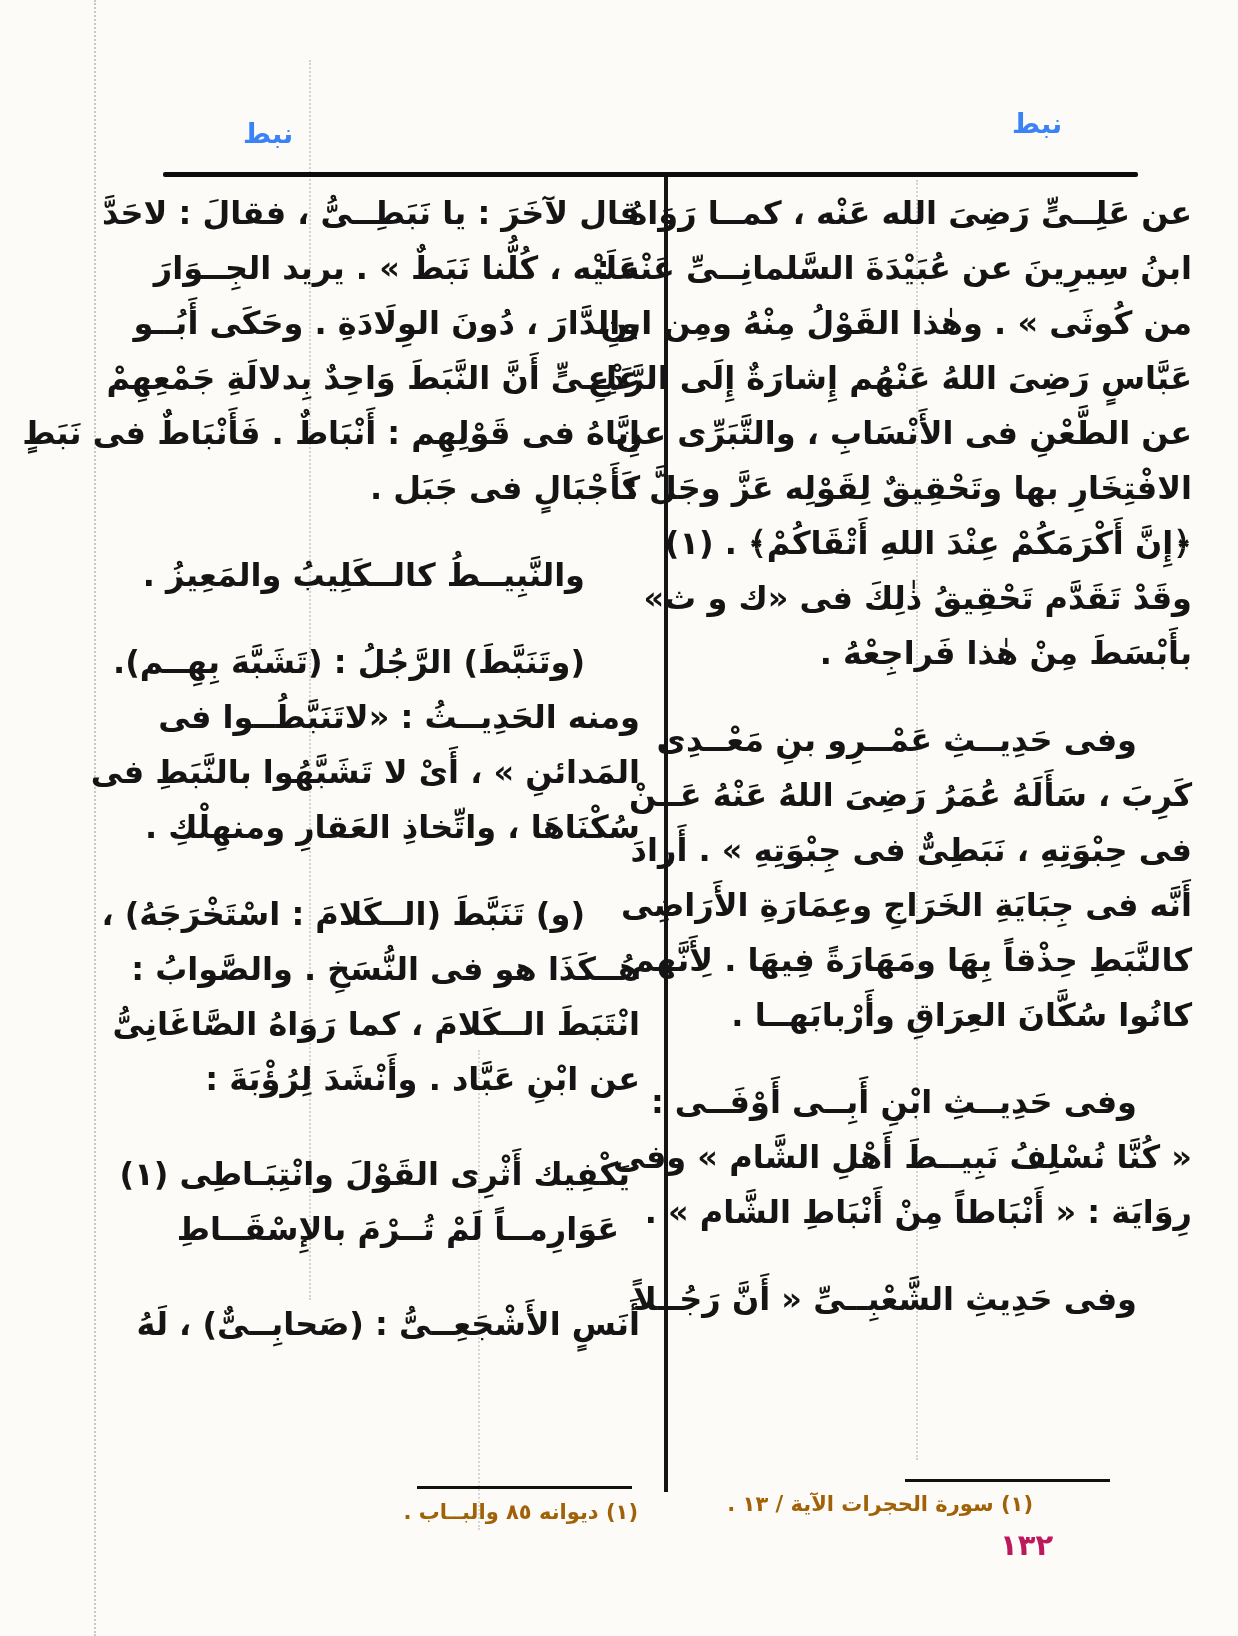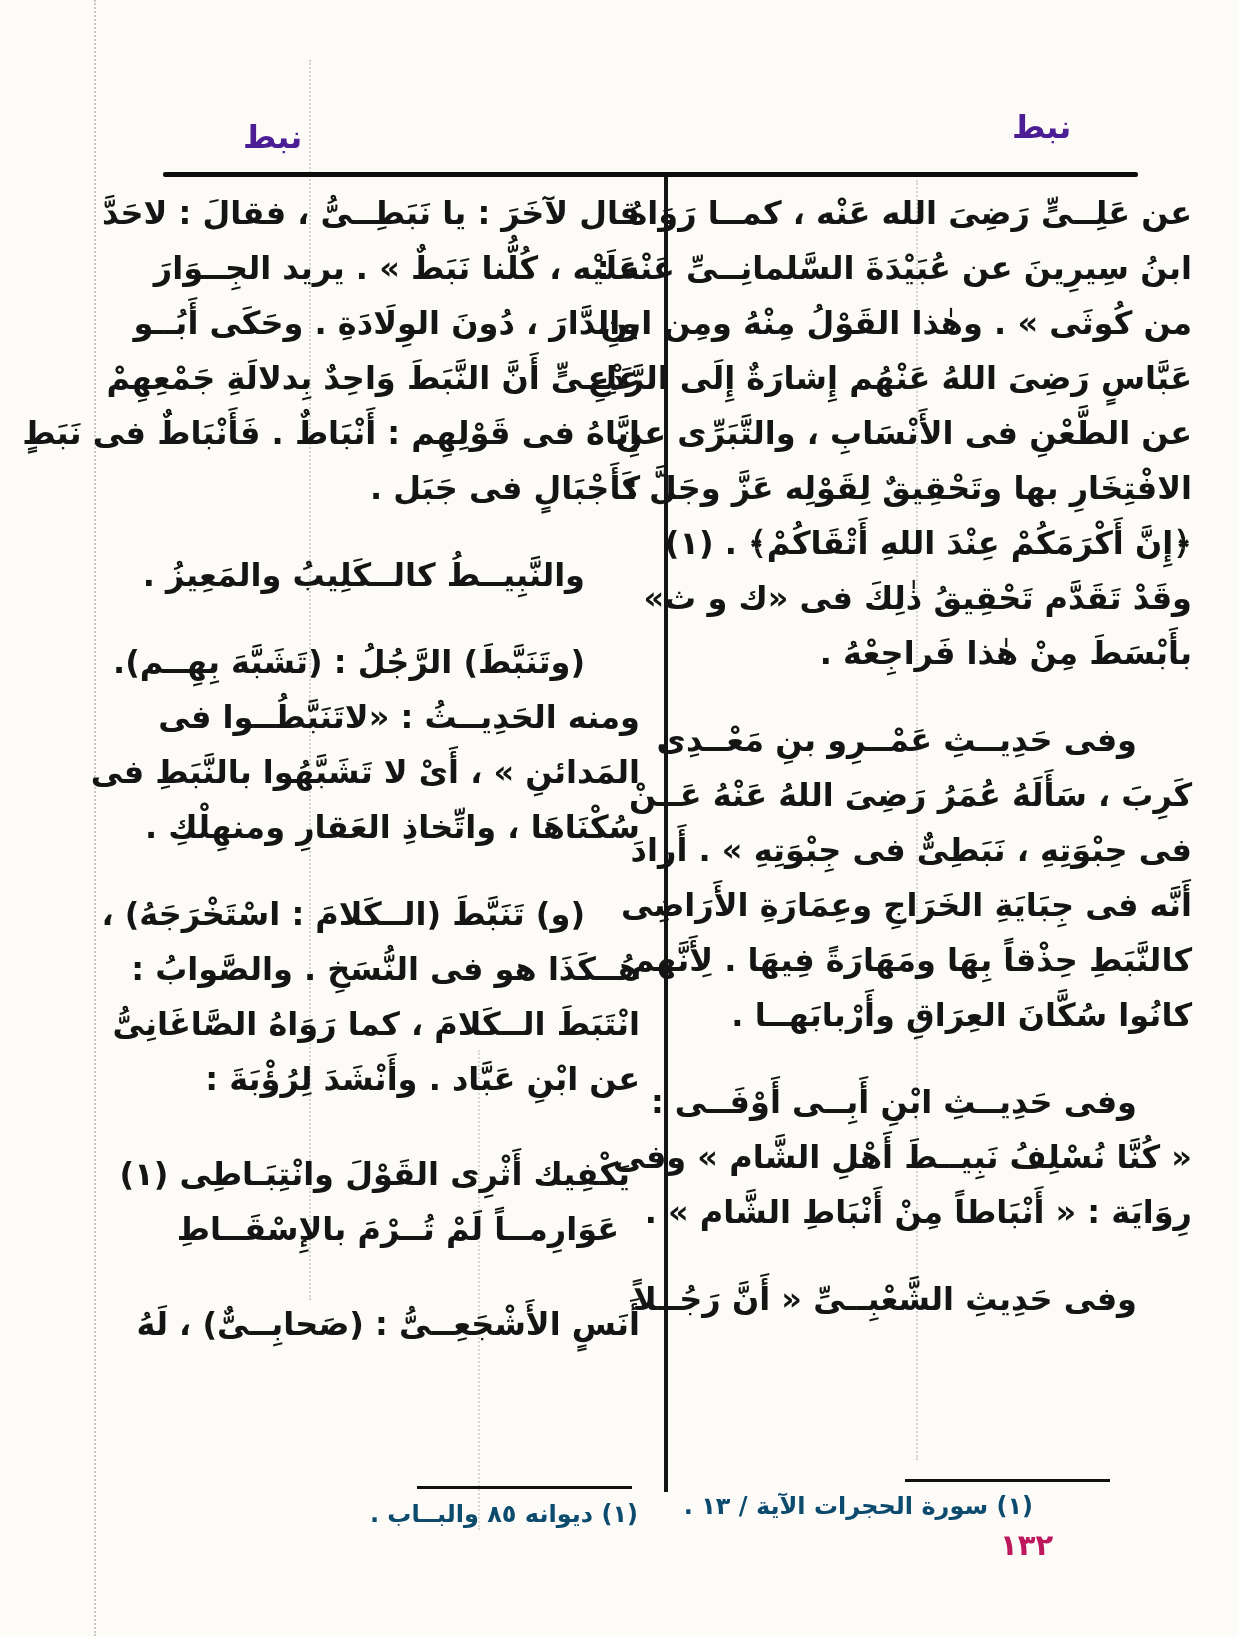--- a/index.html
+++ b/index.html
@@ -7,21 +7,21 @@
     position:relative;
     width:1238px;height:1636px;
     background:#fcfbf8;
     overflow:hidden;
     font-family:"DejaVu Sans", sans-serif;
     color:#151515;
     direction:rtl;
   }
   .kw{
     position:absolute;
-    font-size:32px;font-weight:700;color:#4c1d95;
+    font-size:27px;font-weight:700;color:#3b82f6;
   }
   .kw-right{left:1012px;top:108px;}
   .kw-left{left:243px;top:118px;}
   .header-rule{
     position:absolute;left:163px;top:172px;width:975px;height:5px;
     background:#0d0d0d;border-radius:2px;
   }
   .divider{
     position:absolute;left:664px;top:177px;width:4px;height:1315px;
     background:#141414;
@@ -47,23 +47,23 @@
   .line.indent{text-indent:55px;}
   .para.verse{margin:40px 10px 40px 0;}
   .para.verse .line{text-align:center;}
   .footnote-rule{
     position:absolute;height:3px;background:#101010;
   }
   .fn-rule-right{right:128px;top:1479px;width:205px;}
   .fn-rule-left{right:606px;top:1486px;width:215px;}
   .fn-text{
     position:absolute;
-    font-size:24px;font-weight:700;
+    font-size:21px;font-weight:700;
     direction:rtl;text-align:right;white-space:nowrap;
-    color:#0c4a6e;
+    color:#a16207;
     margin-left:8px;
   }
   .fn-text-right{right:205px;top:1492px;}
   .fn-text-left{right:600px;top:1500px;}
   .page-number{
     position:absolute;left:1000px;top:1528px;
     font-size:29px;font-weight:700;letter-spacing:2px;
     color:#be185d;
   }
   .artifact{

